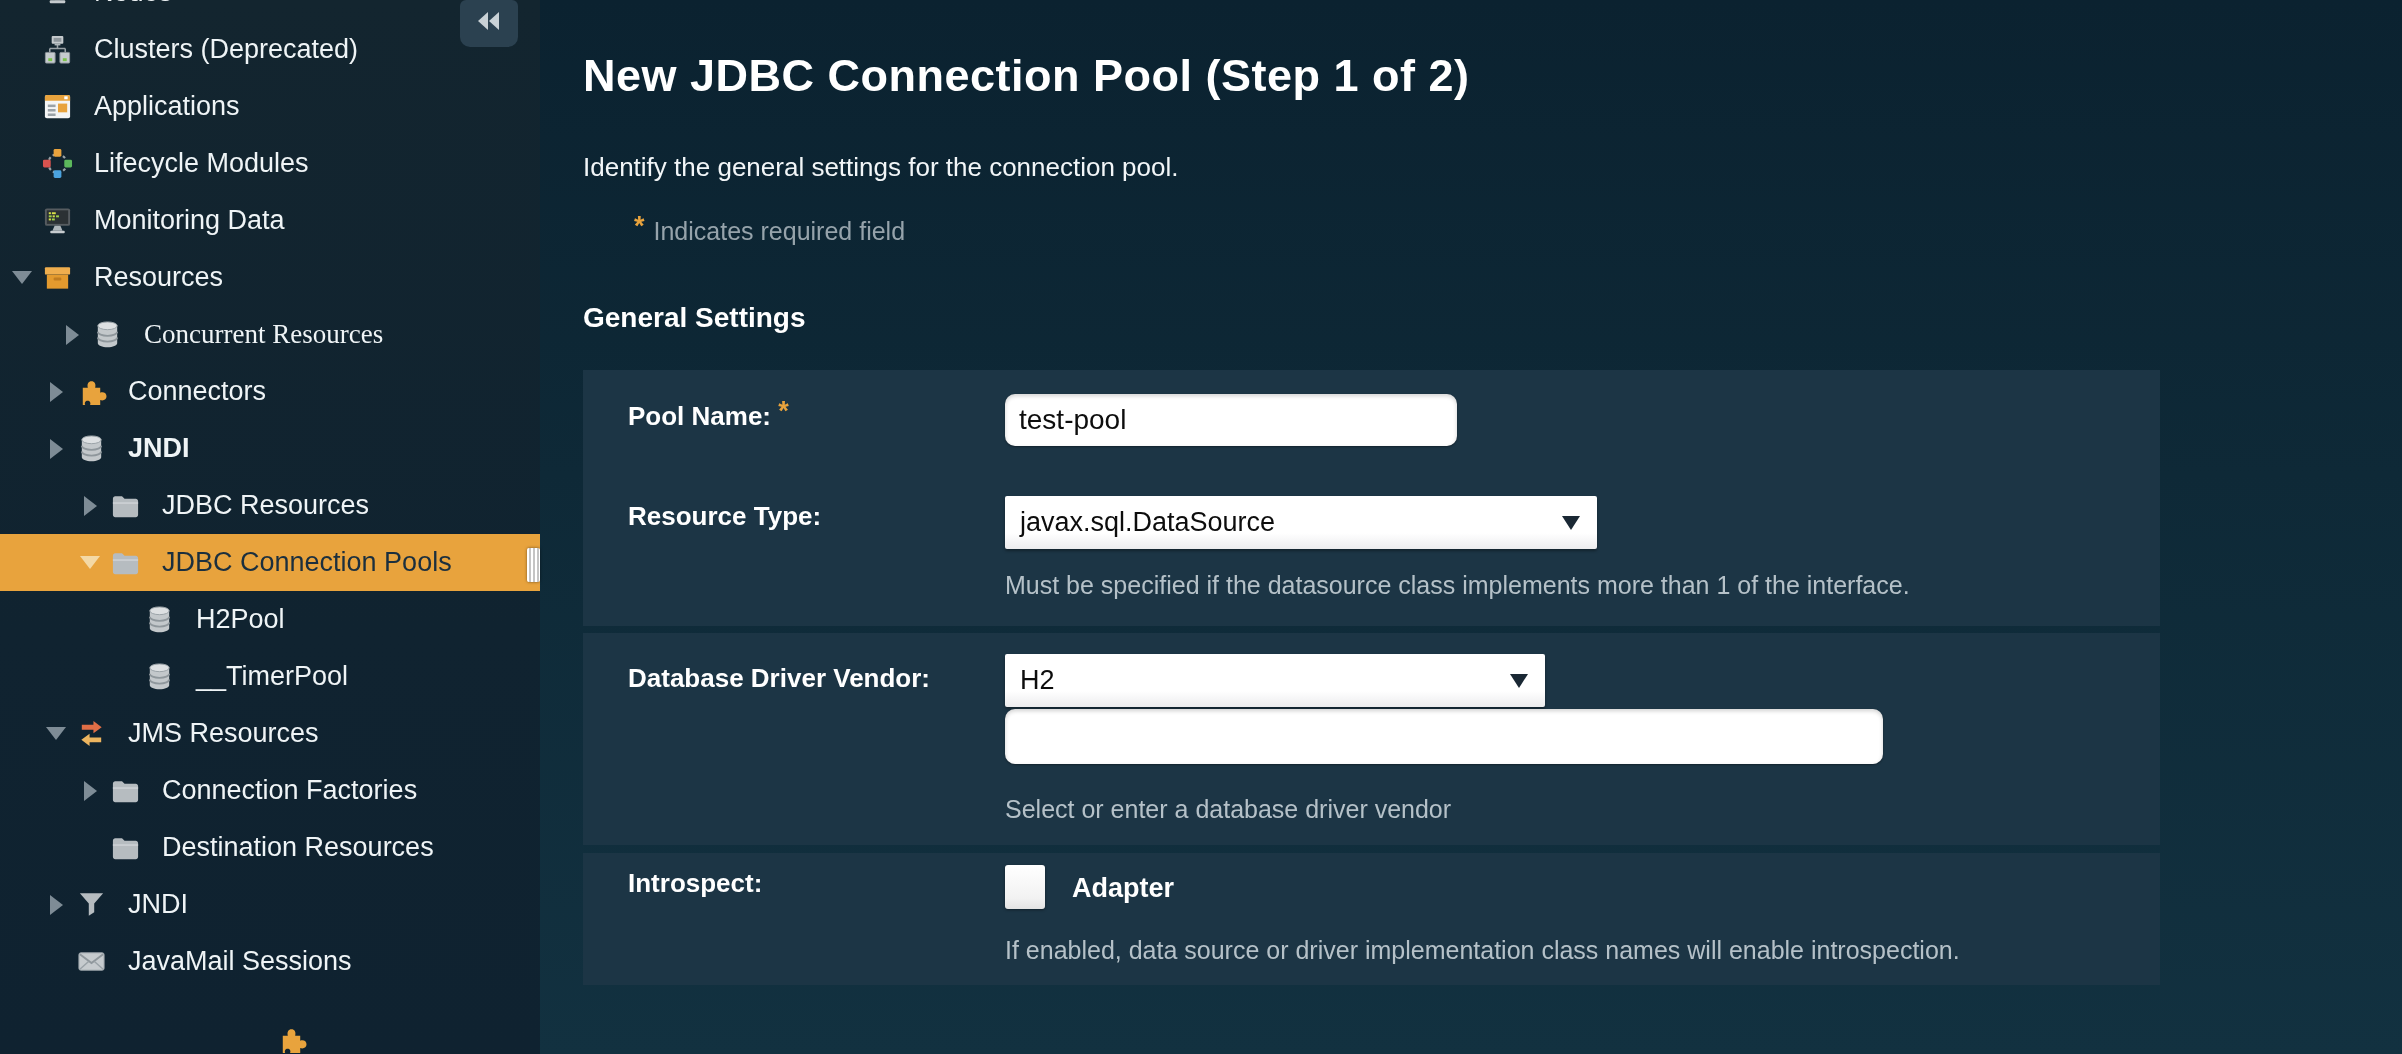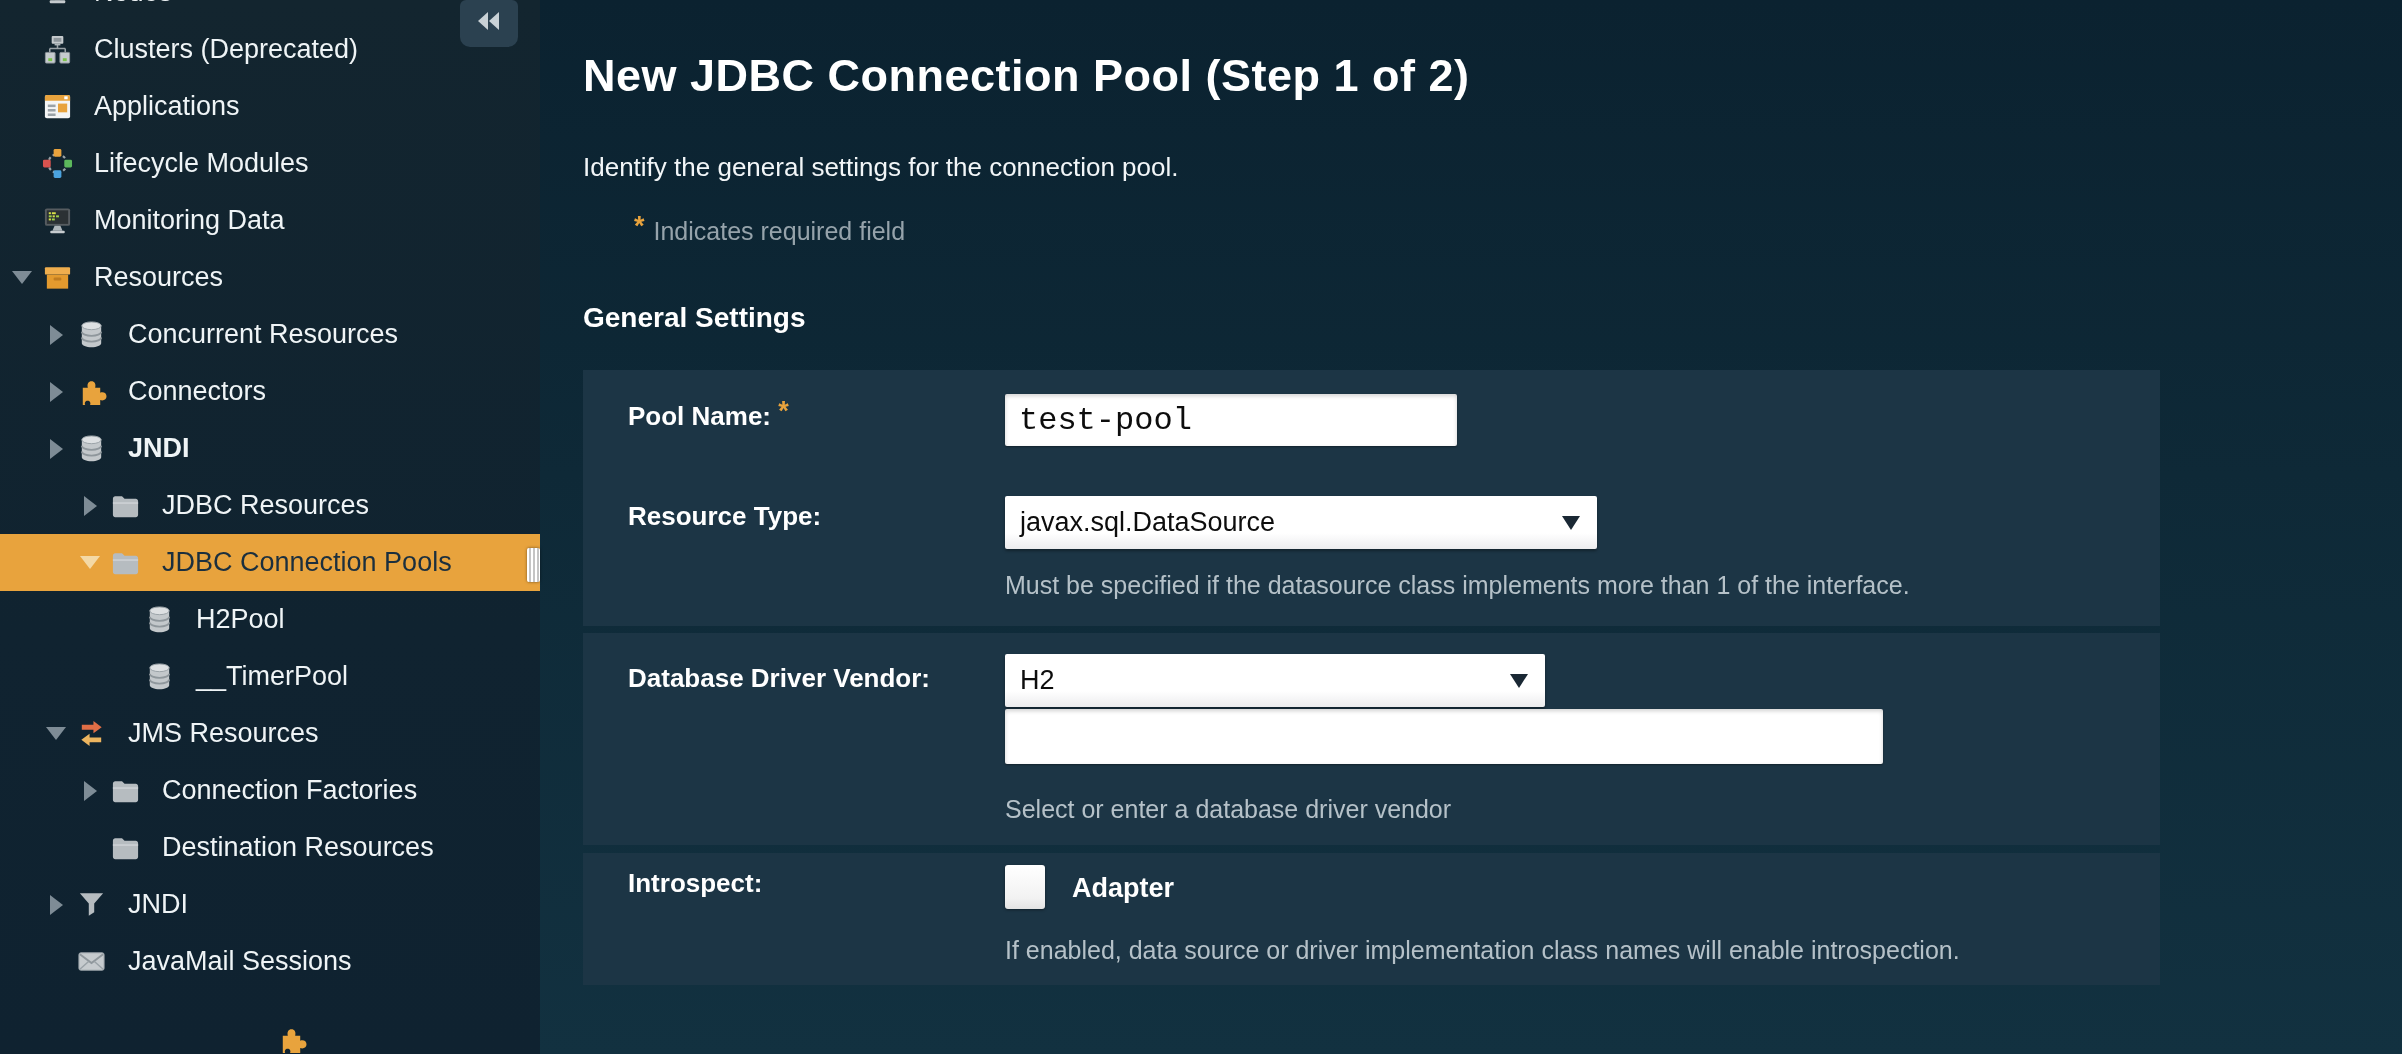--- a/index.html
+++ b/index.html
@@ -47,22 +47,22 @@
   .req-star{color:#e8a33d;font-weight:bold;font-size:27px;position:relative;top:-5px;margin-right:9px;}
   .section-heading{position:absolute;left:43px;top:302px;margin:0;color:#ffffff;font-size:28px;font-weight:bold;}
   .form-row{position:absolute;left:43px;width:1577px;background:#1c3545;}
   .row-pool{top:370px;height:115px;}
   .row-restype{top:475px;height:151px;}
   .row-driver{top:633px;height:212px;}
   .row-introspect{top:853px;height:132px;}
   .field-label{position:absolute;left:45px;color:#ffffff;font-size:26px;font-weight:bold;white-space:nowrap;}
   .lbl-pool{top:31px;} .lbl-restype{top:26px;} .lbl-driver{top:30px;} .lbl-introspect{top:15px;}
   .text-input{
-    position:absolute;left:422px;background:#ffffff;border:none;border-radius:2px;
-    font-family:Liberation Mono, monospace;font-size:32px;color:#0d0d0d;padding:0 14px;box-sizing:border-box;
+    position:absolute;left:422px;background:#ffffff;border:none;border-radius:10px;
+    font-family:Liberation Sans, sans-serif;font-size:28px;color:#0d0d0d;padding:0 14px;box-sizing:border-box;
     box-shadow:inset 0 2px 4px rgba(0,0,0,.18), 0 1px 2px rgba(0,0,0,.35);outline:none;
   }
   .inp-pool{top:24px;width:452px;height:52px;}
   .inp-driver{top:76px;width:878px;height:55px;}
   .select{
     position:absolute;left:422px;top:21px;height:53px;border-radius:2px;cursor:pointer;
     background:linear-gradient(180deg,#ffffff 0%,#ffffff 70%,#ececee 100%);
     box-shadow:0 2px 3px rgba(0,0,0,.35);
   }
   .sel-restype{width:592px;} .sel-driver{width:540px;}
@@ -166,21 +166,21 @@
           </span>
           <span class="icon-slot">
             <svg viewBox="0 0 32 32">
               <rect x="3" y="5.5" width="26" height="7.5" rx="1" fill="#efae4e"></rect>
               <rect x="5" y="13" width="22" height="14.5" fill="#e39a2e"></rect>
               <rect x="12" y="16" width="8" height="3.2" rx="1.2" fill="#c07c20"></rect>
             </svg>
           </span>
           <span class="tree-label">Resources</span>
         </div>
-        <div class="tree-row" style="padding-left: 40px;">
+        <div class="tree-row" style="padding-left: 56px; font-family: Liberation Serif, serif;">
           <span class="exp-slot">
             <span class="exp-right"></span>
           </span>
           <span class="icon-slot">
             <svg viewBox="0 0 32 32">
               <path d="M6 7v18c0 2.3 4.5 4.1 10 4.1s10-1.8 10-4.1V7" fill="#c3c8cb"></path>
               <path d="M6 13.2c0 2.3 4.5 4.1 10 4.1s10-1.8 10-4.1M6 19.2c0 2.3 4.5 4.1 10 4.1s10-1.8 10-4.1" stroke="#8f979c" stroke-width="1.8" fill="none"></path>
               <ellipse cx="16" cy="7" rx="10" ry="4" fill="#dde0e2" stroke="#9aa2a7"></ellipse>
             </svg>
           </span>

